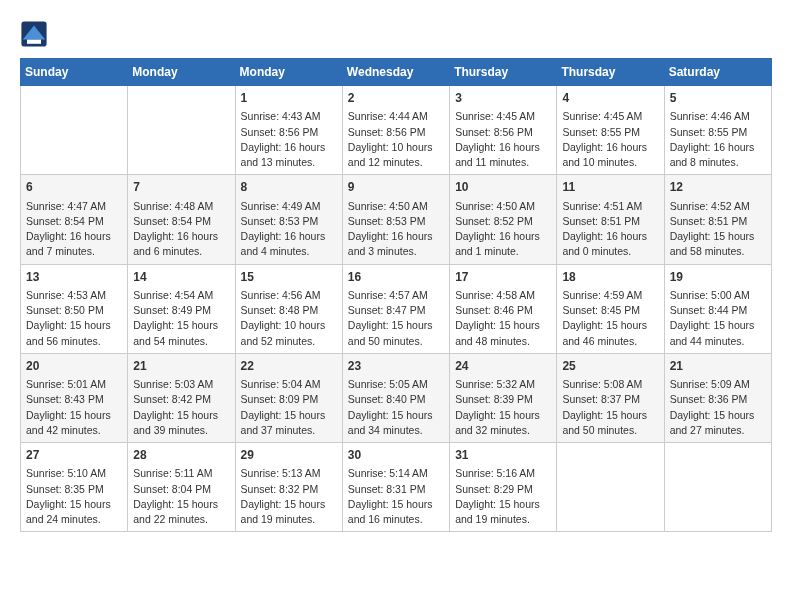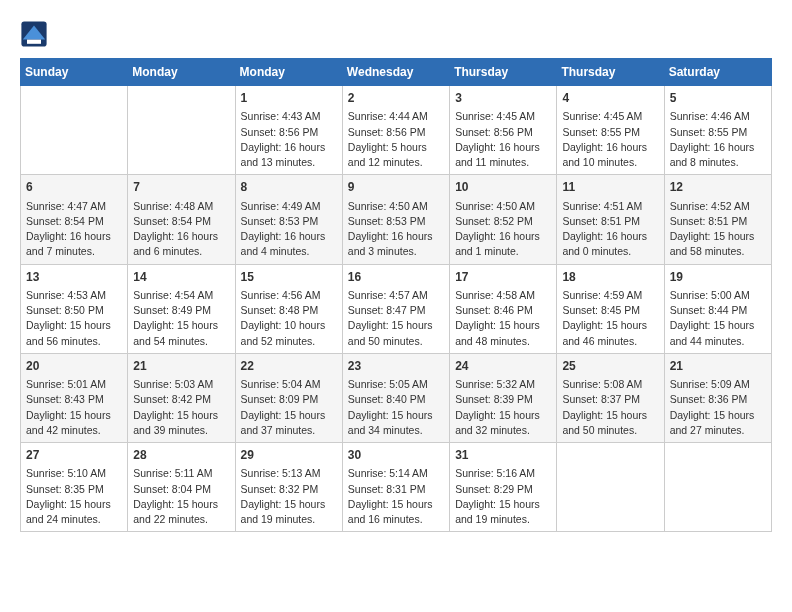--- a/index.html
+++ b/index.html
@@ -111,21 +111,21 @@
         <th>Thursday</th>
         <th>Thursday</th>
         <th>Saturday</th>
       </tr>
   </thead>
   <tbody id="calendar-body">
   <tr>
         <td class="empty"></td>
         <td class="empty"></td>
         <td><span class="day-num">1</span><span>Sunrise: 4:43 AM</span><br><span>Sunset: 8:56 PM</span><br><span>Daylight: 16 hours and 13 minutes.</span></td>
-        <td><span class="day-num">2</span><span>Sunrise: 4:44 AM</span><br><span>Sunset: 8:56 PM</span><br><span>Daylight: 5 hours and 12 minutes.</span></td>
+        <td><span class="day-num">2</span><span>Sunrise: 4:44 AM</span><br><span>Sunset: 8:56 PM</span><br><span>Daylight: 10 hours and 12 minutes.</span></td>
         <td><span class="day-num">3</span><span>Sunrise: 4:45 AM</span><br><span>Sunset: 8:56 PM</span><br><span>Daylight: 16 hours and 11 minutes.</span></td>
         <td><span class="day-num">4</span><span>Sunrise: 4:45 AM</span><br><span>Sunset: 8:55 PM</span><br><span>Daylight: 16 hours and 10 minutes.</span></td>
         <td><span class="day-num">5</span><span>Sunrise: 4:46 AM</span><br><span>Sunset: 8:55 PM</span><br><span>Daylight: 16 hours and 8 minutes.</span></td>
       </tr>
       <tr>
         <td><span class="day-num">6</span><span>Sunrise: 4:47 AM</span><br><span>Sunset: 8:54 PM</span><br><span>Daylight: 16 hours and 7 minutes.</span></td>
         <td><span class="day-num">7</span><span>Sunrise: 4:48 AM</span><br><span>Sunset: 8:54 PM</span><br><span>Daylight: 16 hours and 6 minutes.</span></td>
         <td><span class="day-num">8</span><span>Sunrise: 4:49 AM</span><br><span>Sunset: 8:53 PM</span><br><span>Daylight: 16 hours and 4 minutes.</span></td>
         <td><span class="day-num">9</span><span>Sunrise: 4:50 AM</span><br><span>Sunset: 8:53 PM</span><br><span>Daylight: 16 hours and 3 minutes.</span></td>
         <td><span class="day-num">10</span><span>Sunrise: 4:50 AM</span><br><span>Sunset: 8:52 PM</span><br><span>Daylight: 16 hours and 1 minute.</span></td>

